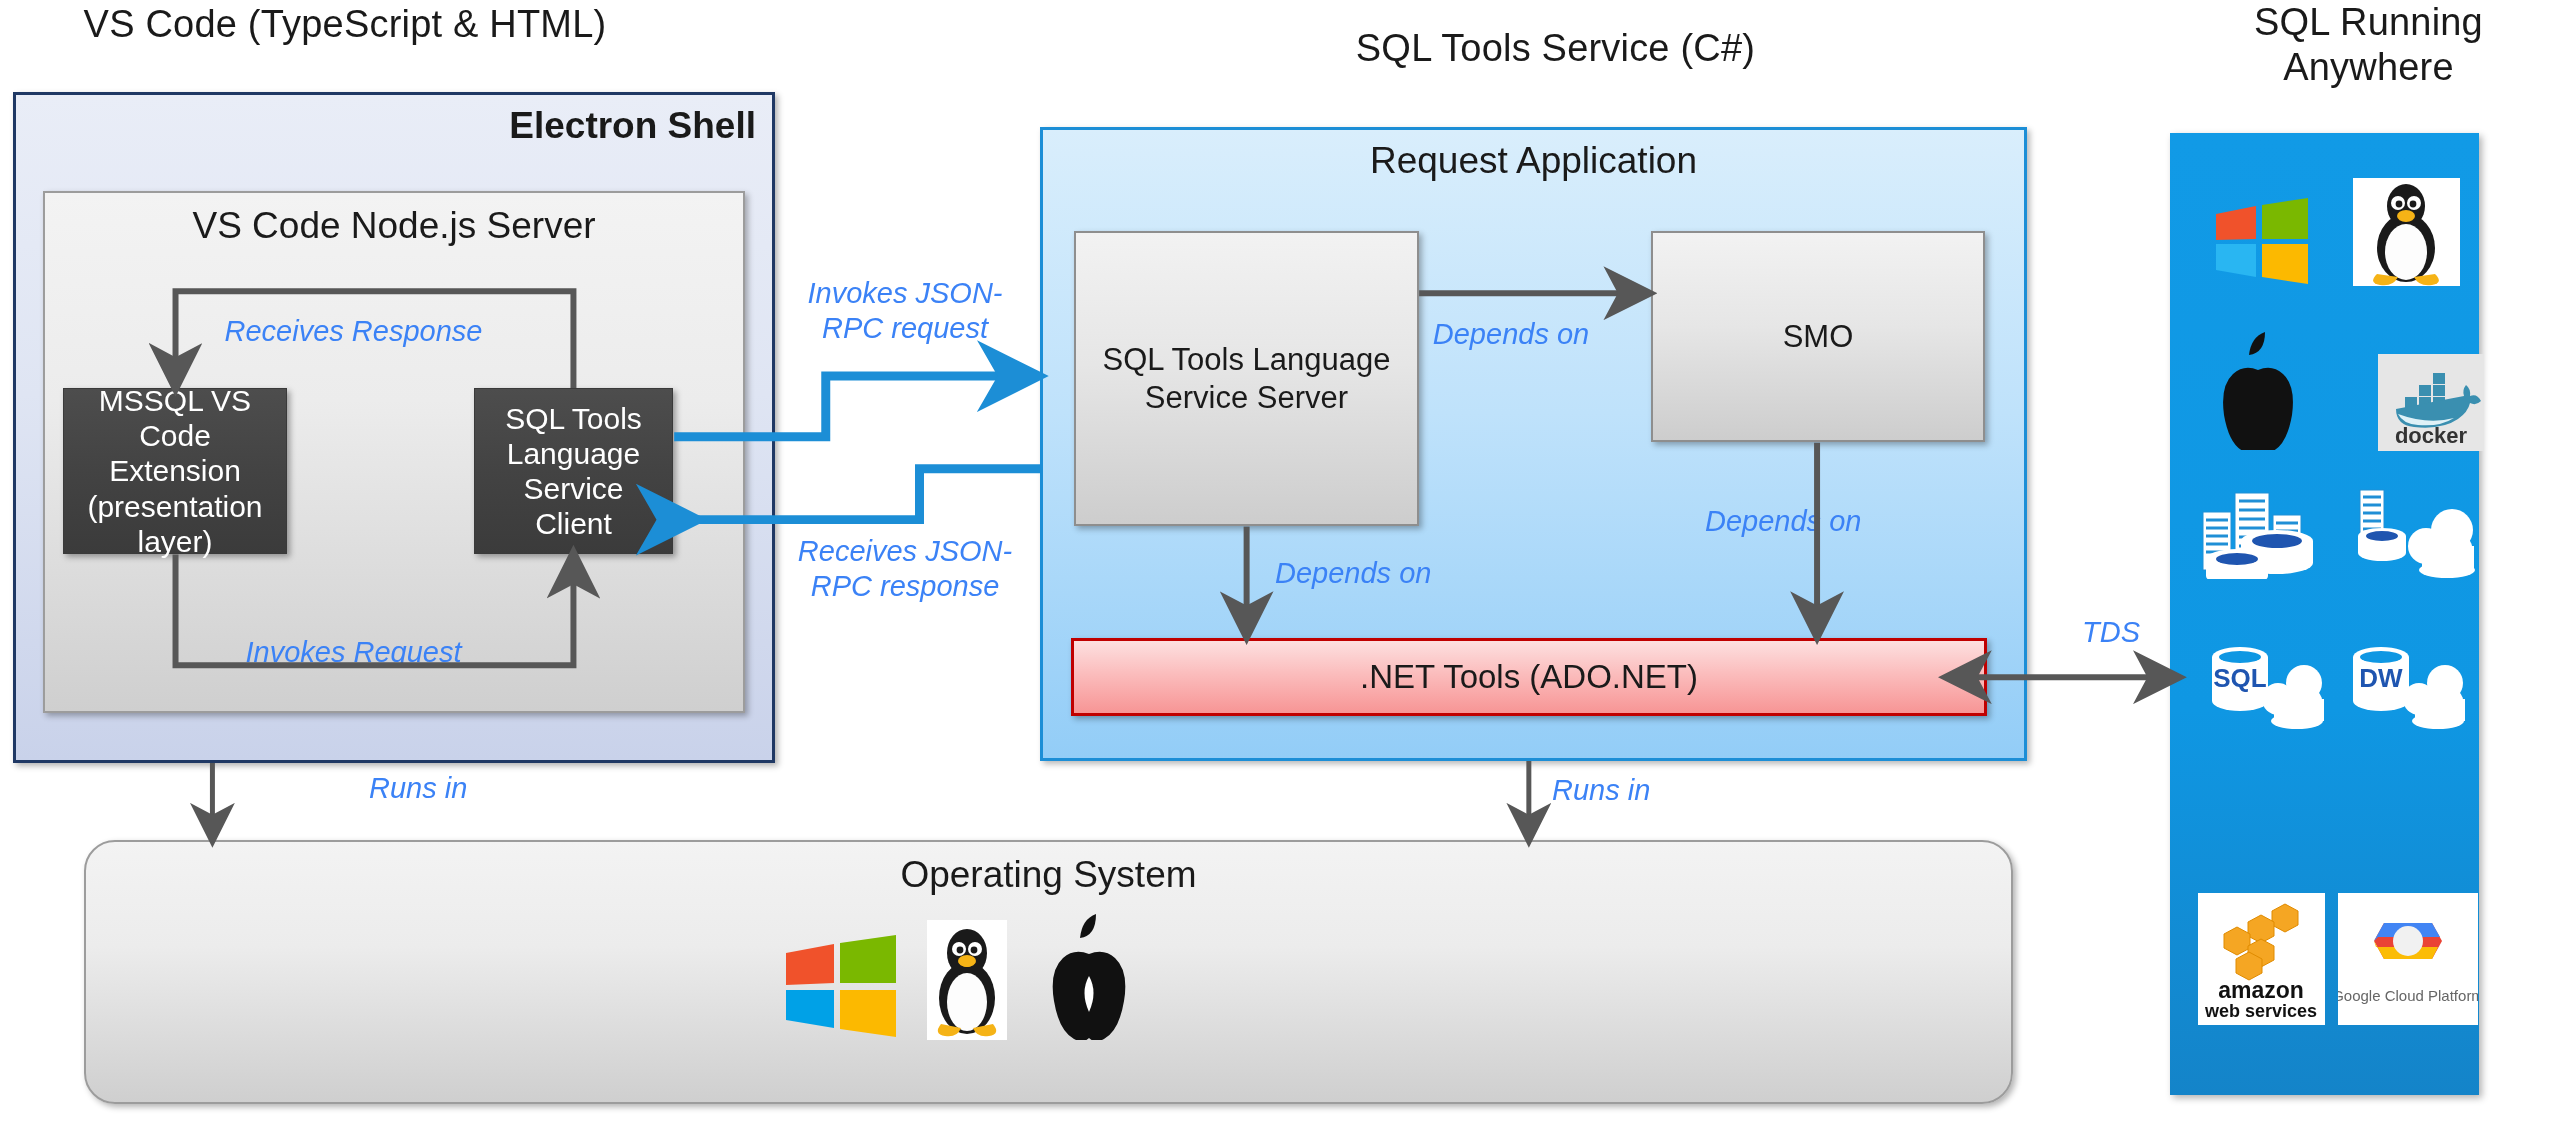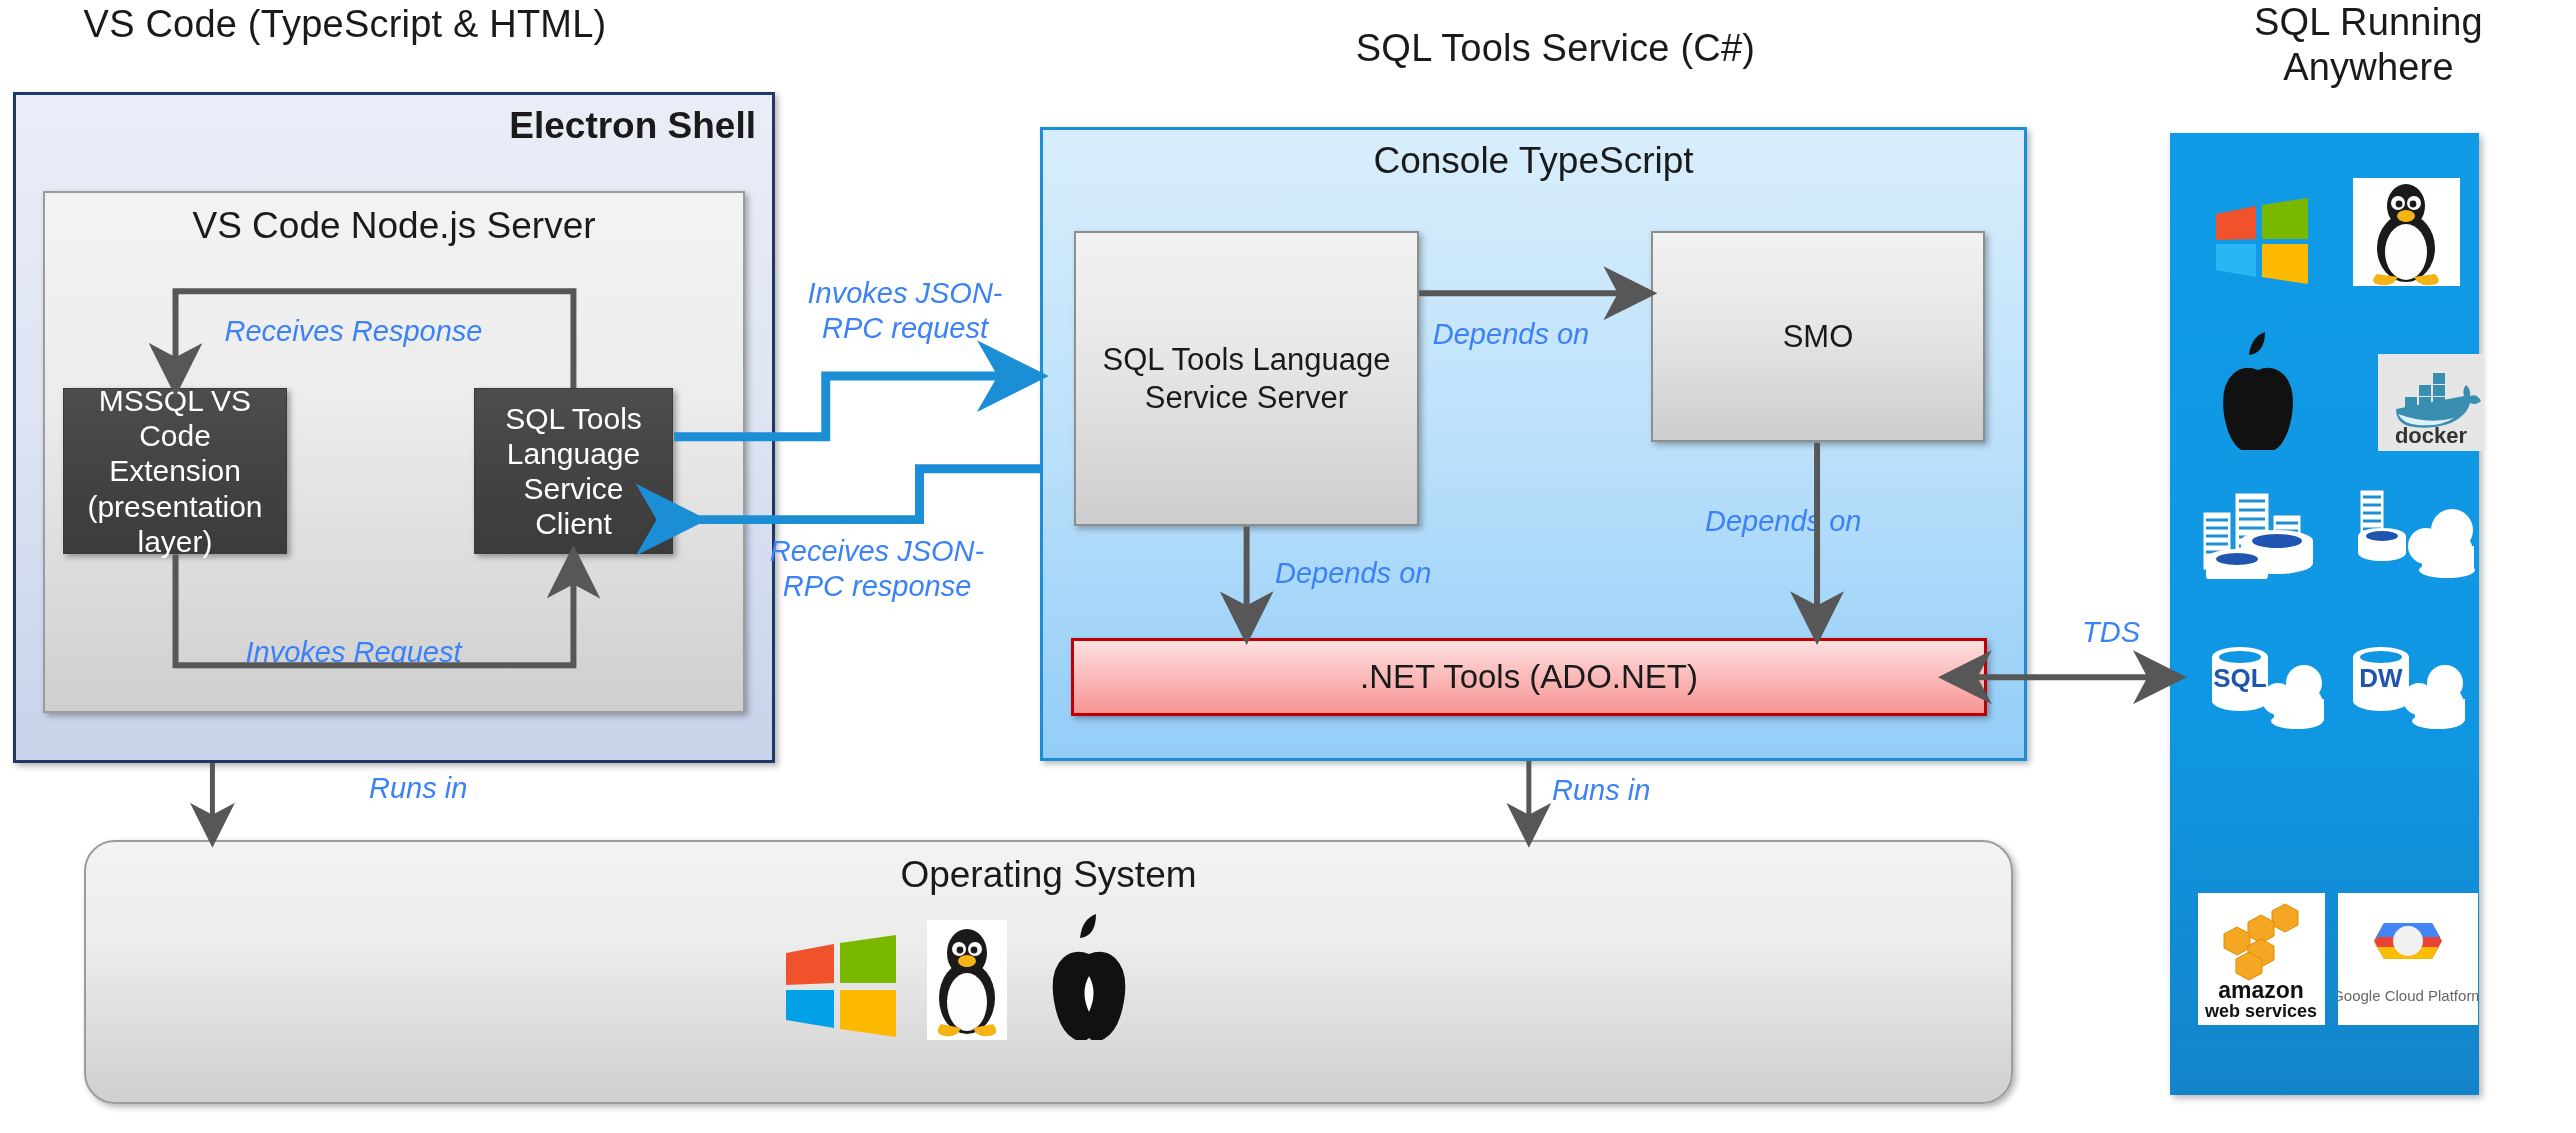--- a/index.html
+++ b/index.html
@@ -150,24 +150,24 @@
   </div>
 
   <div class="abs arrow-label" style="left:214px; top:314px; width:279px; text-align:center;">Receives Response</div>
 
   <div class="abs arrow-label" style="left:214px; top:635px; width:279px; text-align:center;">Invokes Request</div>
 
   <div class="abs arrow-label" style="left:369px; top:771px; width:199px;">Runs in</div>
 
   <div class="abs arrow-label" style="left:798px; top:276px; width:214px; text-align:center;">Invokes JSON-RPC request</div>
 
-  <div class="abs arrow-label" style="left:765px; top:534px; width:224px; text-align:center;font-style:italic;">Receives JSON-RPC response</div>
+  <div class="abs arrow-label" style="left:793px; top:534px; width:224px; text-align:center;font-style:italic;">Receives JSON-RPC response</div>
 
   <div class="abs console-app" style="left:1040px; top:127px; width:987px; height:634px;">
-    <div class="console-title">Console TypeScript</div>
+    <div class="console-title">Request Application</div>
   </div>
 
   <div class="abs light-box" style="left:1074px; top:231px; width:345px; height:295px;">
     <span>SQL Tools Language Service Server</span>
   </div>
 
   <div class="abs light-box" style="left:1651px; top:231px; width:334px; height:211px;">
     <span>SMO</span>
   </div>
 

